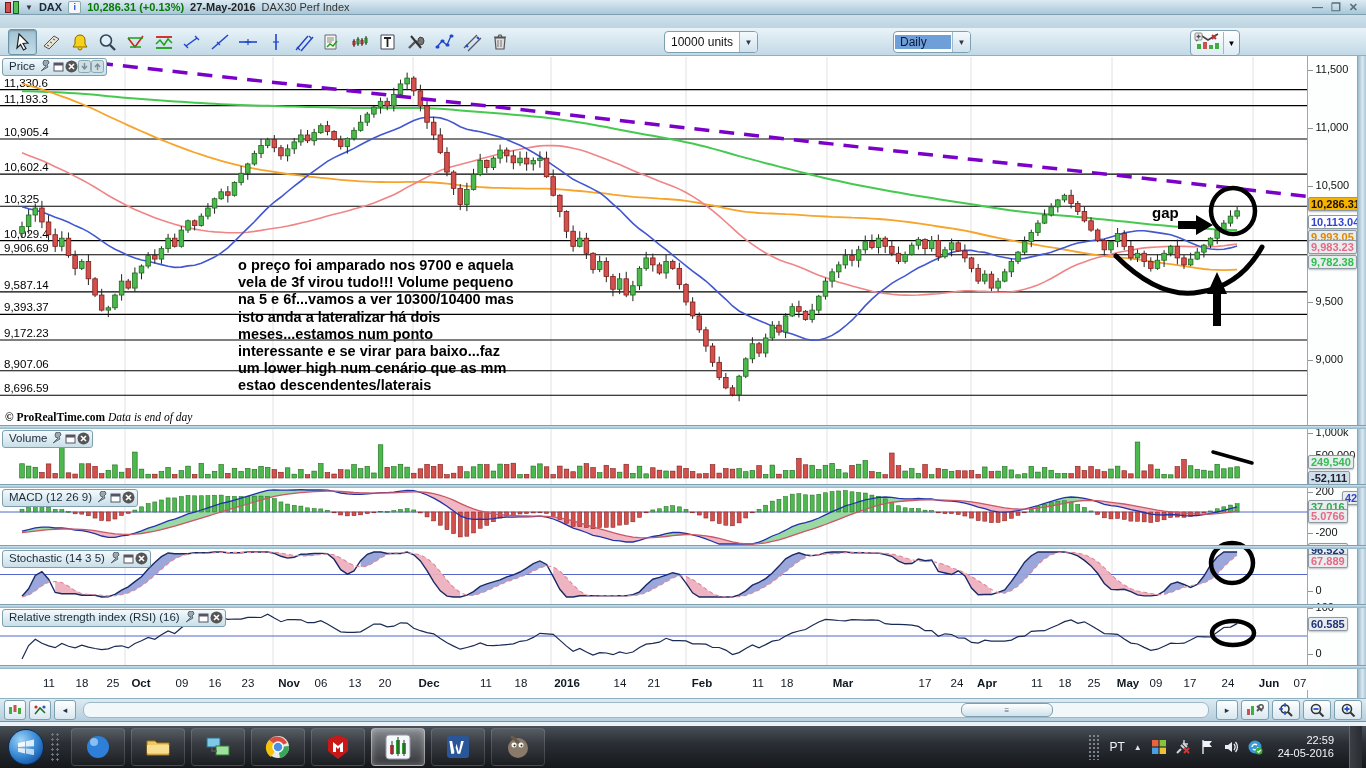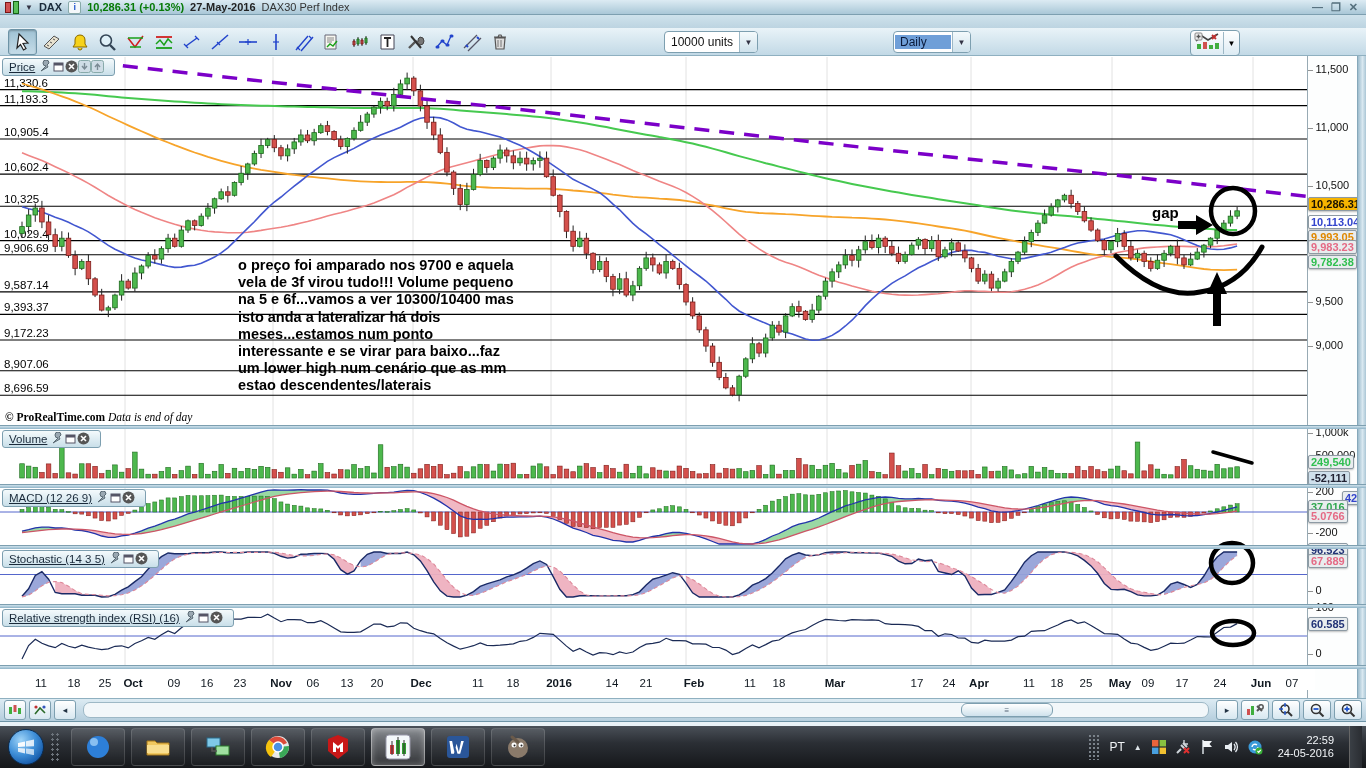--- a/index.html
+++ b/index.html
@@ -41,28 +41,28 @@
   
   .chart-wrap{position:absolute;left:0;top:56px;width:1307px;height:642px;background:#fff;}
   #chart-svg{position:absolute;left:0;top:0;}
   .axis-col{position:absolute;left:1307px;top:56px;width:50px;height:642px;background:#fdfefe;border-left:1px solid #98aab4;}
   .right-strip{position:absolute;left:1357px;top:56px;width:9px;height:642px;
     background:linear-gradient(90deg,#9dbccd,#d9e8f0,#9dbccd);border-left:1px solid #86a8ba;}
   .tick{position:absolute;font-size:11px;color:#111;white-space:nowrap;}
   .tick::before{content:"– ";color:#555;font-size:9px;}
   .badge{position:absolute;left:0px;font-size:11px;padding:0 2px;border:1px solid #8d9aa4;border-radius:2px;
     background:#e9edef;white-space:nowrap;box-shadow:0 1px 2px rgba(0,0,0,.25);font-weight:bold;}
-  .chip{position:absolute;display:flex;align-items:flex-end;gap:4px;z-index:6;
+  .chip{position:absolute;display:flex;align-items:flex-start;gap:4px;z-index:6;
     background:linear-gradient(#f4fafc,#c9dfe9);border:1px solid #7d9fb0;border-radius:3px;
-    padding:1px 10px 2px 6px;font-size:11.5px;color:#1a2a3a;text-decoration:underline;}
+    padding:1px 2px 2px 6px;font-size:11.5px;color:#1a2a3a;}
   .chip .cicon{display:flex;align-items:center;}
   .sep{position:absolute;left:0;width:1366px;height:3px;
     background:linear-gradient(#cfe2ec,#8fb4c8);border-top:1px solid #7d9fb0;z-index:4;}
   
-  .xaxis{position:absolute;left:8px;top:668px;width:1307px;height:22px;background:#fff;}
+  .xaxis{position:absolute;left:16px;top:668px;width:1307px;height:22px;background:#fff;}
   .xlab{position:absolute;top:9px;font-size:11.5px;color:#101820;transform:translateX(-50%);}
   .xlab.b{font-weight:bold;}
   
   .bottombar{position:absolute;left:0;top:698px;width:100%;height:24px;
     background:linear-gradient(#dcebf3,#b5cedd);border-top:1px solid #8fb0c0;border-bottom:1px solid #6d93a6;
     display:flex;align-items:center;box-sizing:border-box;padding:0 4px;gap:3px;}
   .bb-btn{width:20px;height:18px;border:1px solid #7d9fb0;border-radius:3px;background:linear-gradient(#fff,#d7e7f0);
     display:flex;align-items:center;justify-content:center;font-size:9px;color:#234;}
   .bb-track{flex:1;height:14px;margin:0 4px;background:#f2f7fa;border:1px solid #9db8c6;border-radius:7px;position:relative;}
   .bb-handle{position:absolute;left:78%;width:90px;height:12px;top:0;border:1px solid #7d9fb0;border-radius:6px;
@@ -1101,21 +1101,21 @@
         <text x="5" y="421" font-size="11.5" font-weight="bold" fill="#000" font-family="Liberation Serif, serif">© ProRealTime.com</text>
         <text x="108" y="421" font-size="11.5" font-style="italic" fill="#000" font-family="Liberation Serif, serif">Data is end of day</text>
       </svg>
   </div>
 
   <div class="axis-col" id="axis-col">
       <div class="tick" style="top: 7px;">11,500</div>
       <div class="tick" style="top: 65px;">11,000</div>
       <div class="tick" style="top: 123px;">10,500</div>
       <div class="tick" style="top: 239px;">9,500</div>
-      <div class="tick" style="top: 283px;">9,000</div>
+      <div class="tick" style="top: 297px;">9,000</div>
       <div class="badge" style="top: 141px; color: rgb(26, 18, 0); background: rgb(246, 180, 0);">10,286.31</div>
       <div class="badge" style="top: 159px; color: rgb(51, 68, 204); background: rgb(255, 255, 255);">10,113.04</div>
       <div class="badge" style="top: 174px; color: rgb(224, 136, 0); background: rgb(233, 237, 239);">9,993.05</div>
       <div class="badge" style="top: 184px; color: rgb(229, 106, 133); background: rgb(233, 237, 239);">9,983.23</div>
       <div class="badge" style="top: 199px; color: rgb(47, 191, 79); background: rgb(233, 237, 239);">9,782.38</div>
       <div class="tick" style="top: 370px;">1,000k</div>
       <div class="tick" style="top: 393px;">500,000</div>
       <div class="badge" style="top: 399px; color: rgb(47, 191, 79);">249,540</div>
       <div class="badge" style="top: 415px; color: rgb(34, 34, 51); background: rgb(207, 224, 236);">-52,111</div>
       <div class="tick" style="top: 429px;">200</div>

